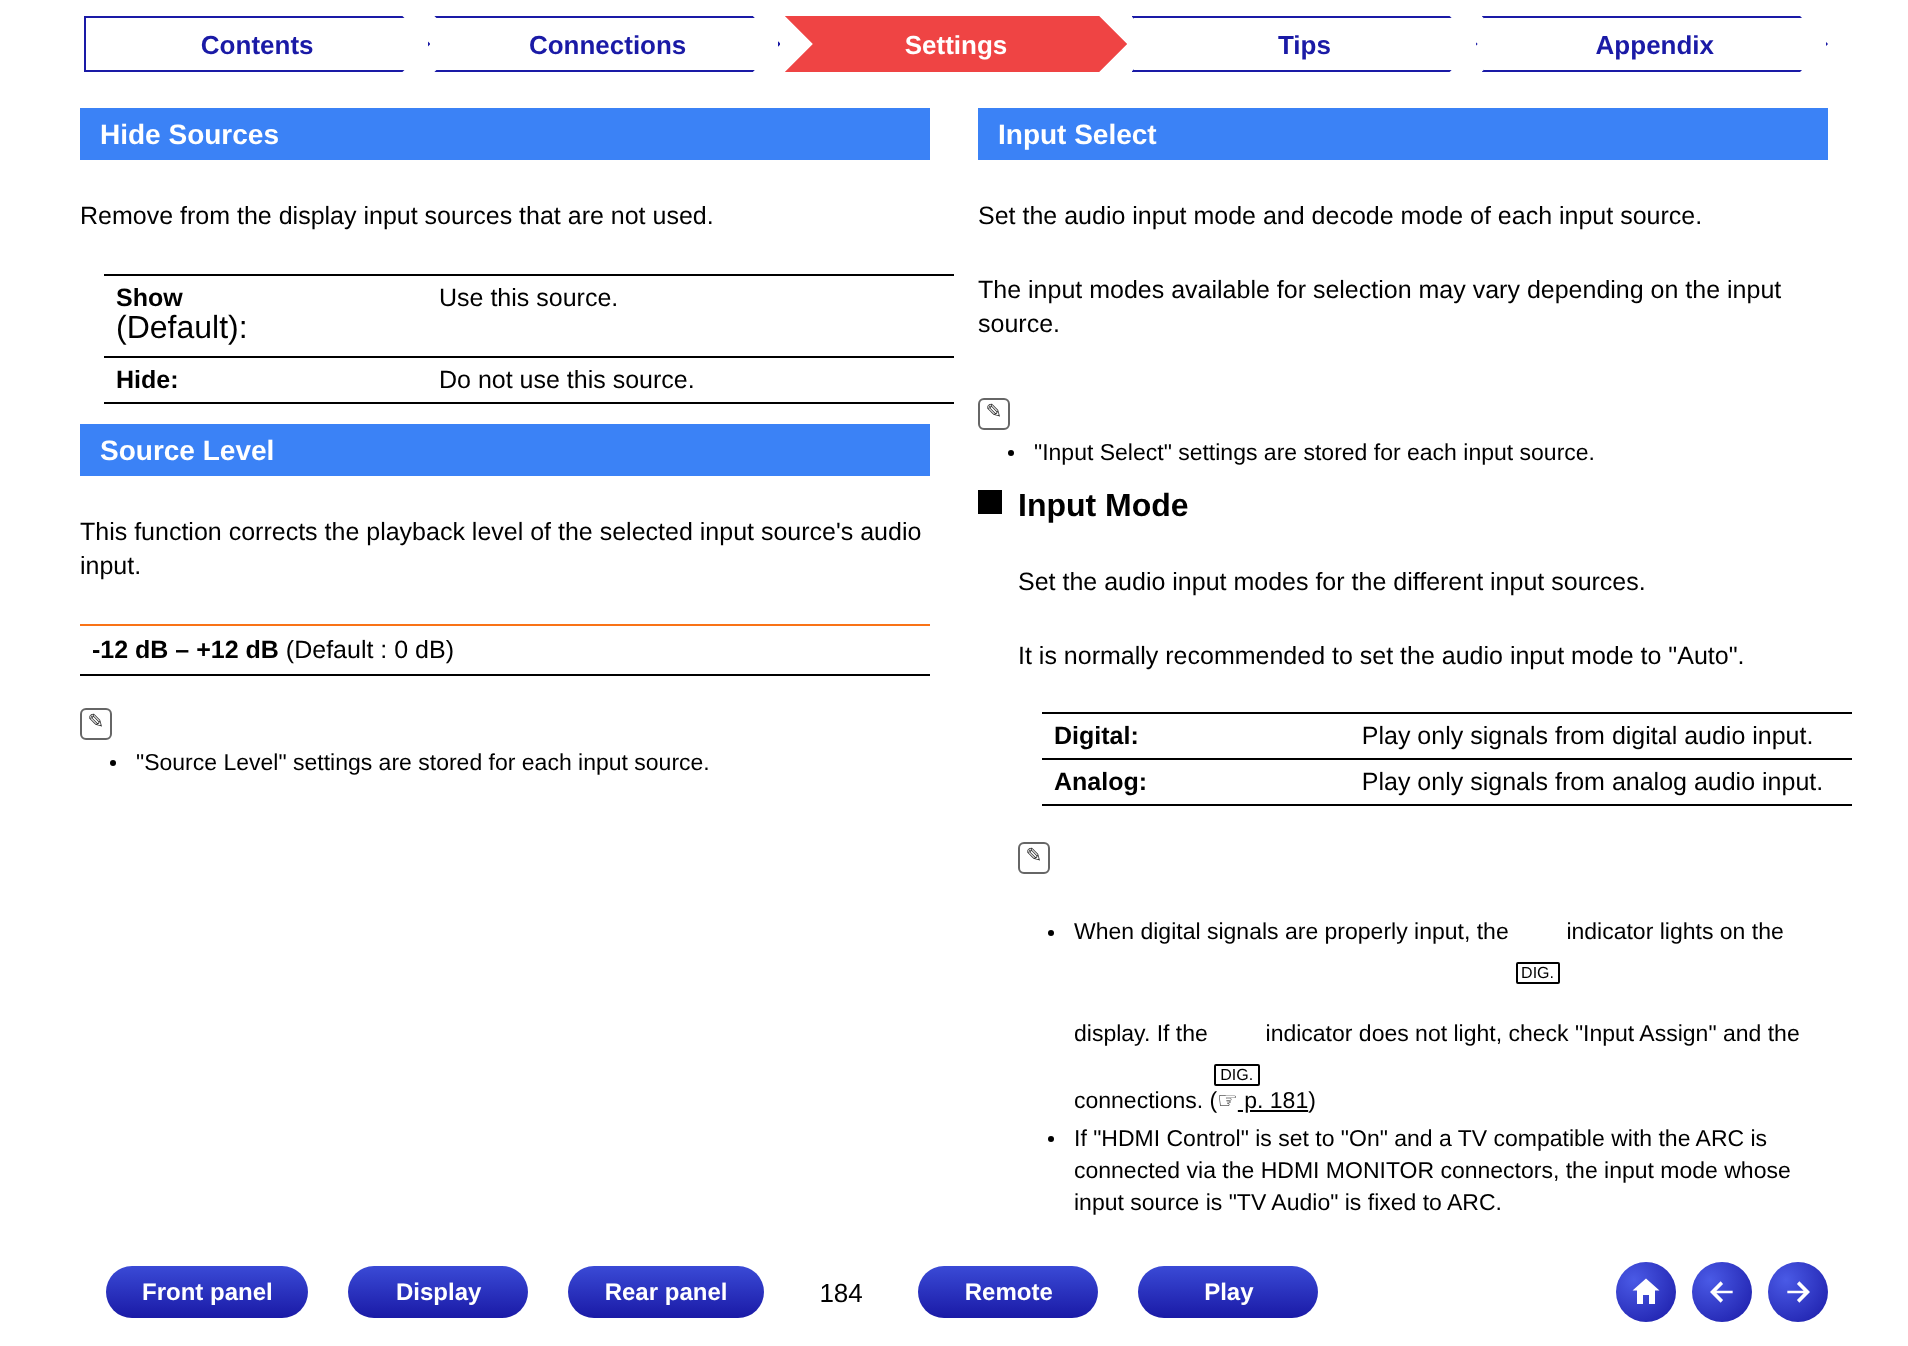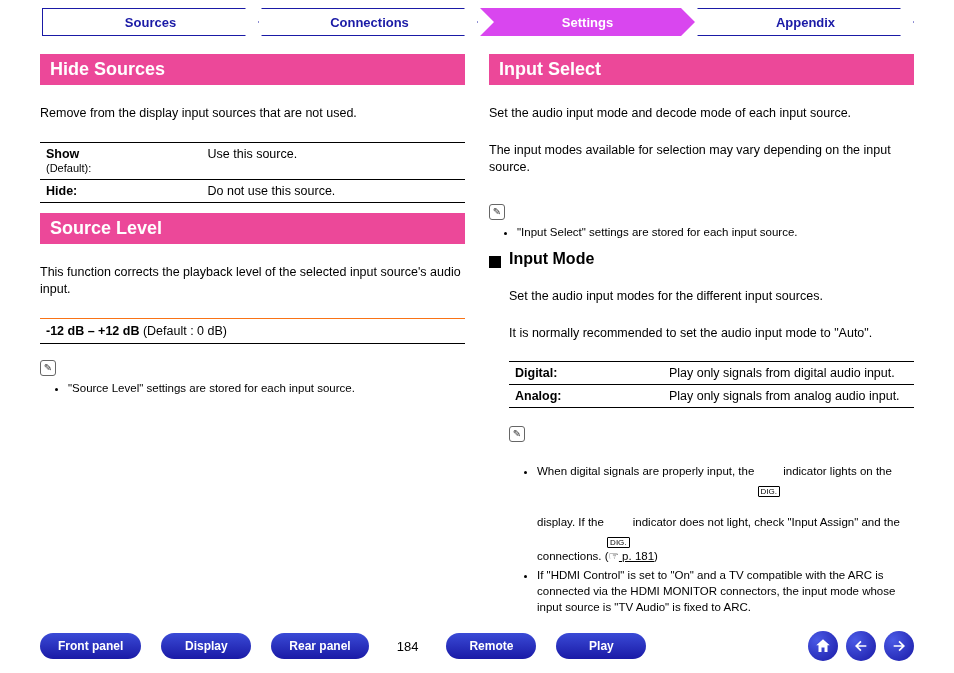--- a/index.html
+++ b/index.html
@@ -27,58 +27,58 @@
   .tab-outline {
     color: #1a1aa6;
     border: 1.5px solid #1a1aa6;
     background: #fff;
     clip-path: polygon(0 0, calc(100% - 14px) 0, 100% 50%, calc(100% - 14px) 100%, 0 100%, 14px 50%);
     margin-left: 2px;
   }
   .tab-outline.first { clip-path: polygon(0 0, calc(100% - 14px) 0, 100% 50%, calc(100% - 14px) 100%, 0 100%); }
   .tab-active {
     color: #fff;
-    background: #d946ef;
+    background: #ef4444;
     clip-path: polygon(0 0, calc(100% - 14px) 0, 100% 50%, calc(100% - 14px) 100%, 0 100%, 14px 50%);
     margin-left: 2px;
   }
 
   
   .doc {
     display: flex;
     gap: 24px;
     padding: 18px 40px 0 40px;
   }
   .col { flex: 1; min-width: 0; }
 
   .section-header {
-    background: #ec4899;
+    background: #3b82f6;
     color: #fff;
     font-weight: bold;
-    font-size: 18px;
+    font-size: 14px;
     padding: 5px 10px;
     margin-bottom: 6px;
   }
   .para { font-size: 12.5px; line-height: 1.35; margin: 20px 0; }
 
   table.settings {
     width: 100%;
     border-collapse: collapse;
     font-size: 12.5px;
-    margin: 6px 0 10px 0;
+    margin: 6px 0 10px 12px;
   }
   table.settings td {
     border-top: 1px solid #000;
     border-bottom: 1px solid #000;
     padding: 4px 6px;
     vertical-align: top;
   }
   table.settings td.key { width: 38%; }
   table.settings td.key b { font-weight: bold; }
-  table.settings .sub { font-size: 11px; }
+  table.settings .sub { font-size: 16px; }
 
   .single-row {
     border-top: 1px solid #f97316;
     border-bottom: 1px solid #000;
     padding: 5px 6px;
     font-size: 12.5px;
     margin: 8px 0;
   }
 
   .note-icon {
@@ -88,35 +88,35 @@
     border-radius: 3px;
     font-size: 10px;
     text-align: center;
     line-height: 14px;
     color: #333;
     margin: 8px 0 2px 0;
   }
   ul.notes { list-style: disc; padding-left: 28px; font-size: 11.5px; line-height: 1.4; }
   ul.notes li { margin: 2px 0; }
 
-  .subhead { display: flex; align-items: flex-end; gap: 8px; margin: 10px 0 4px 0; }
+  .subhead { display: flex; align-items: flex-start; gap: 8px; margin: 10px 0 4px 0; }
   .subhead .sq { width: 12px; height: 12px; background: #000; }
   .subhead h3 { font-size: 16px; font-weight: bold; }
   .indent { padding-left: 20px; }
 
   .link { text-decoration: underline; color: #000; cursor: pointer; }
   .dig-badge {
     display:inline-block; border:1px solid #000; font-size:8px;
     padding:0 2px; line-height:9px; vertical-align:middle; border-radius:1px;margin-top:40px;
   }
 
   
   .bottomnav {
     position: absolute;
-    left: 0; right: 0; bottom: 12px;
+    left: 13px; right: 0; bottom: 12px;
     display: flex;
     align-items: center;
     padding: 0 40px;
     gap: 20px;
   }
   .pill {
     background: #1a1aa6;
     background: linear-gradient(#3a4ad6, #1a1aa6);
     color: #fff; font-weight: bold; font-size: 12px;
     padding: 6px 18px;
@@ -132,23 +132,24 @@
     width: 30px; height: 30px; border-radius: 50%;
     background: radial-gradient(circle at 30% 30%, #4a5ae6, #1a1aa6);
     color: #fff; display: flex; align-items: center; justify-content: center;
     cursor: pointer; font-size: 16px;
   }
 </style>
 </head>
 <body>
 
 <div class="topnav">
-  <div class="tab tab-outline first">Sources</div>
+  <div class="tab tab-outline first">Contents</div>
   <div class="tab tab-outline">Connections</div>
   <div class="tab tab-active">Settings</div>
+  <div class="tab tab-outline">Tips</div>
   <div class="tab tab-outline">Appendix</div>
 </div>
 
 <div class="doc">
 
   <div class="col">
     <div class="section-header">Hide Sources</div>
     <p class="para">Remove from the display input sources that are not used.</p>
     <table class="settings">
       <tbody>

